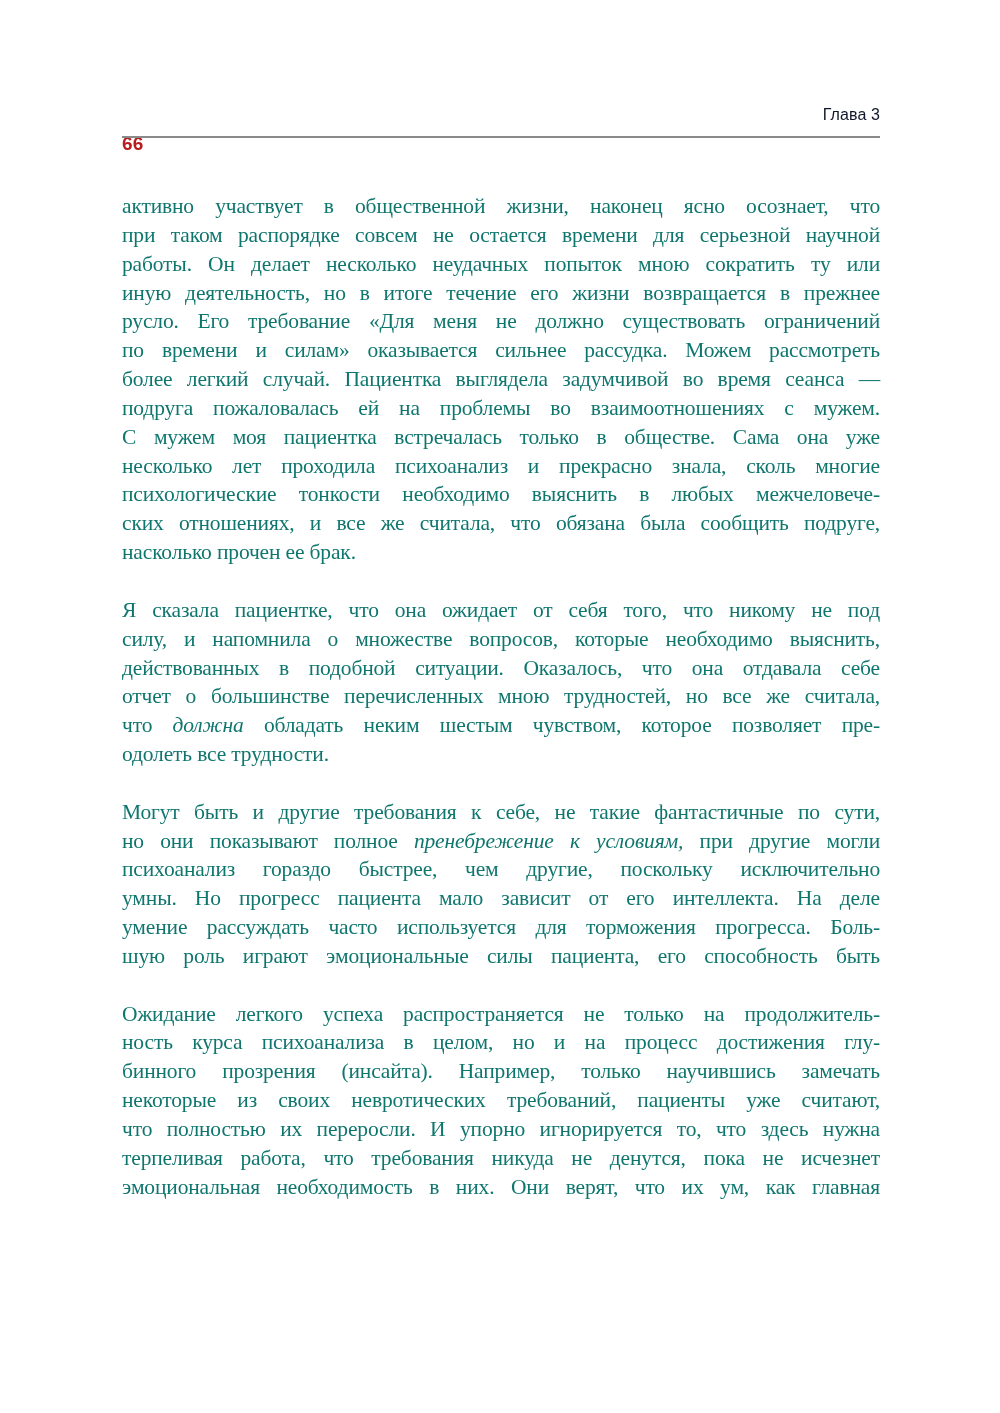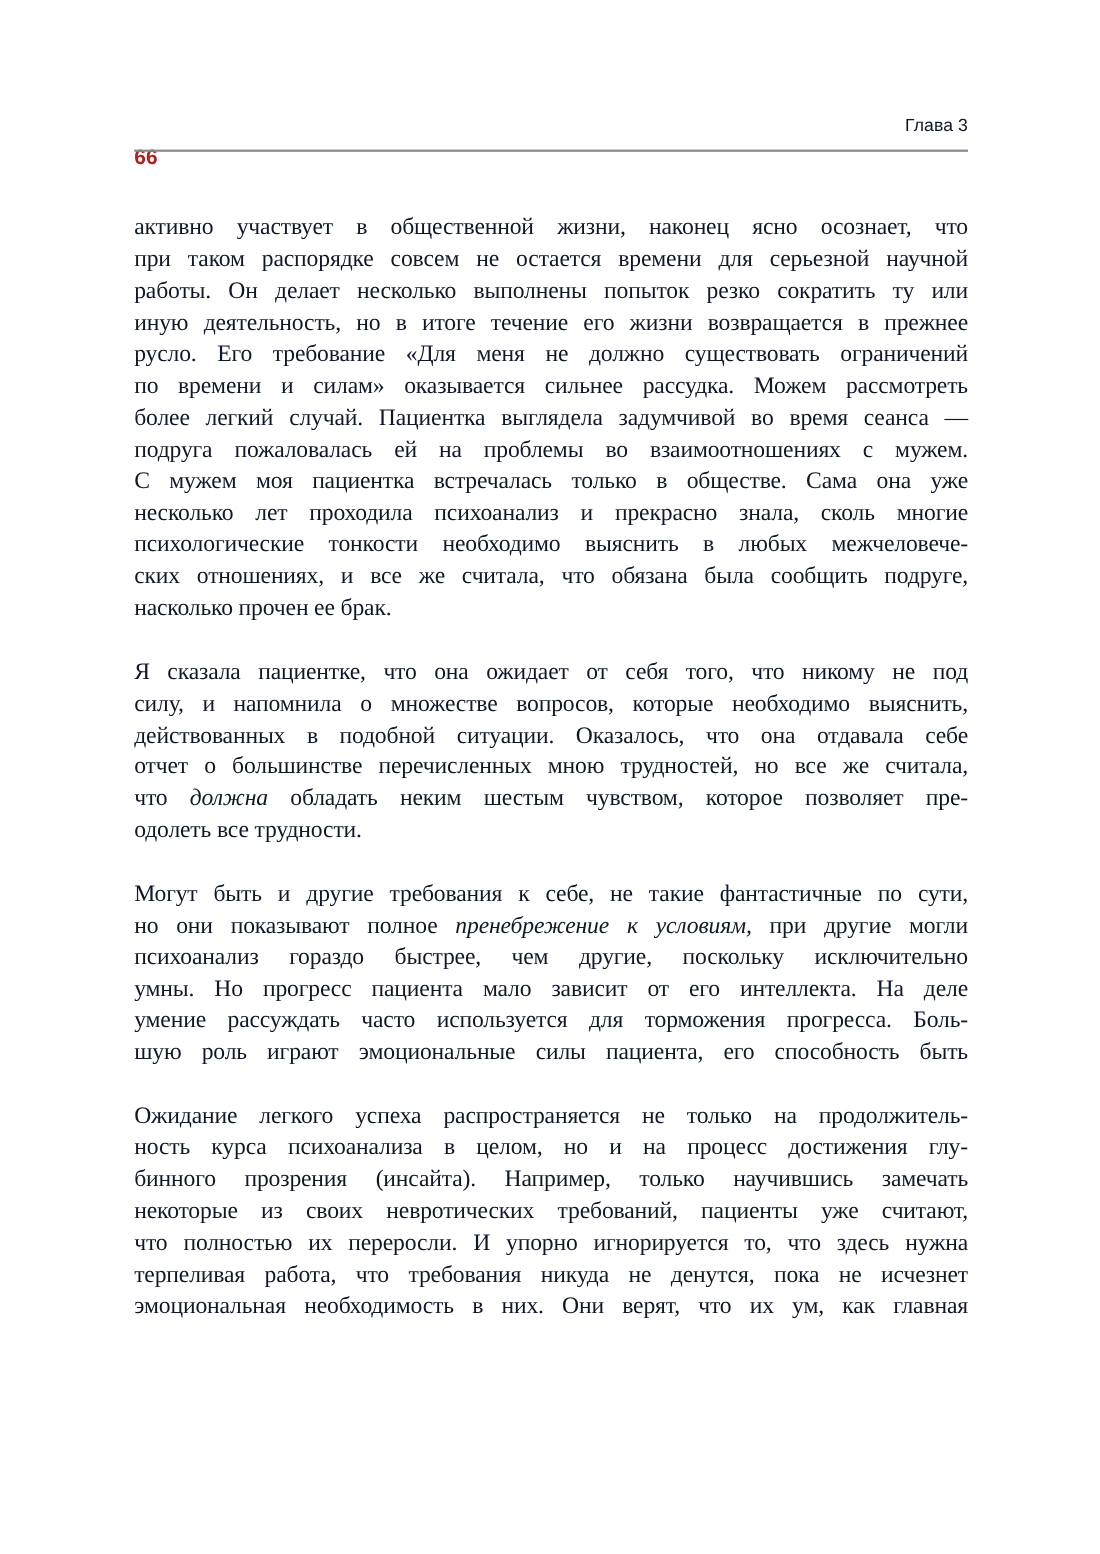--- a/index.html
+++ b/index.html
@@ -56,21 +56,21 @@
       background: #8a8a8a;
     }
     .body-text {
       position: absolute;
       left: 122px;
       top: 192px;
       width: 758px;
       font-family: "Liberation Serif", serif;
       font-size: 21.5px;
       line-height: 28.85px;
-      color: #0f172a;
+      color: #0f766e;
       text-align: justify;
       text-align-last: auto;
       hyphens: manual;
     }
     .para {
       margin: 0 0 28.85px 0;
       text-indent: 0;
       letter-spacing: -0.15px;
       word-spacing: 0px;
     }
@@ -98,21 +98,21 @@
     <span class="page-number">66</span>
     <span class="chapter-label">Глава 3</span>
   </div>
   <div class="header-rule"></div>
 
   <div class="body-text">
 
     <p class="para">
       <span class="line">активно участвует в общественной жизни, наконец ясно осознает, что</span>
       <span class="line">при таком распорядке совсем не остается времени для серьезной научной</span>
-      <span class="line">работы. Он делает несколько выполнены попыток резко сократить ту или</span>
+      <span class="line">работы. Он делает несколько неудачных попыток мною сократить ту или</span>
       <span class="line">иную деятельность, но в итоге течение его жизни возвращается в прежнее</span>
       <span class="line">русло. Его требование «Для меня не должно существовать ограничений</span>
       <span class="line">по времени и силам» оказывается сильнее рассудка. Можем рассмотреть</span>
       <span class="line">более легкий случай. Пациентка выглядела задумчивой во время сеанса —</span>
       <span class="line">подруга пожаловалась ей на проблемы во взаимоотношениях с мужем.</span>
       <span class="line">С мужем моя пациентка встречалась только в обществе. Сама она уже</span>
       <span class="line">несколько лет проходила психоанализ и прекрасно знала, сколь многие</span>
       <span class="line">психологические тонкости необходимо выяснить в любых межчелове­че-</span>
       <span class="line">ских отношениях, и все же считала, что обязана была сообщить подруге,</span>
       <span class="line last">насколько прочен ее брак.</span>

